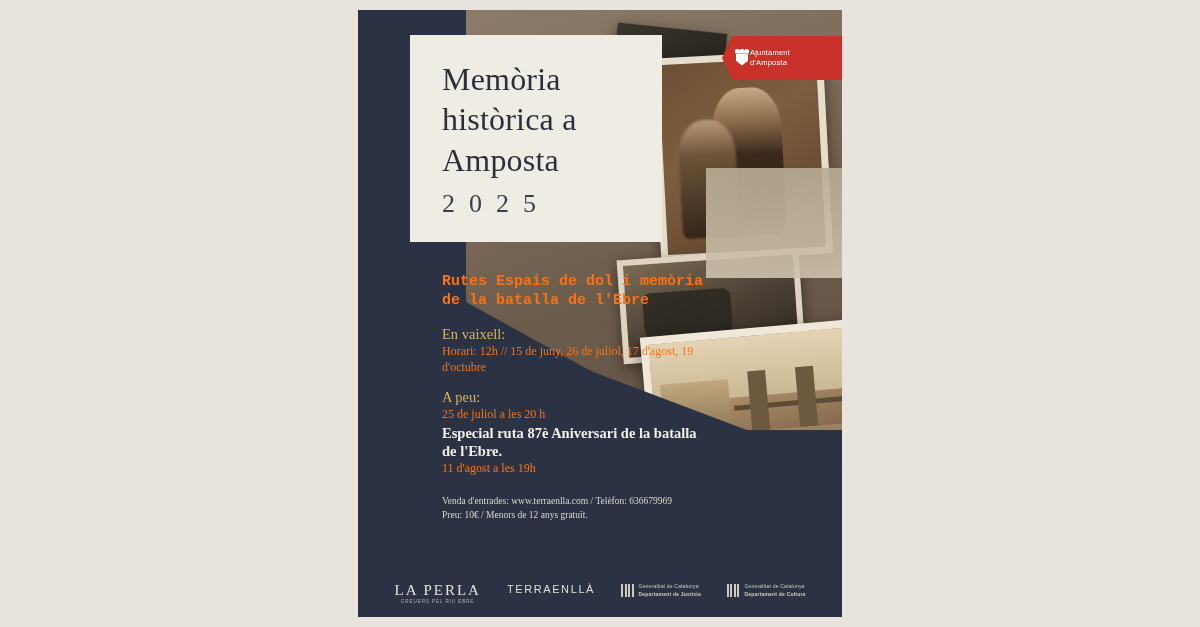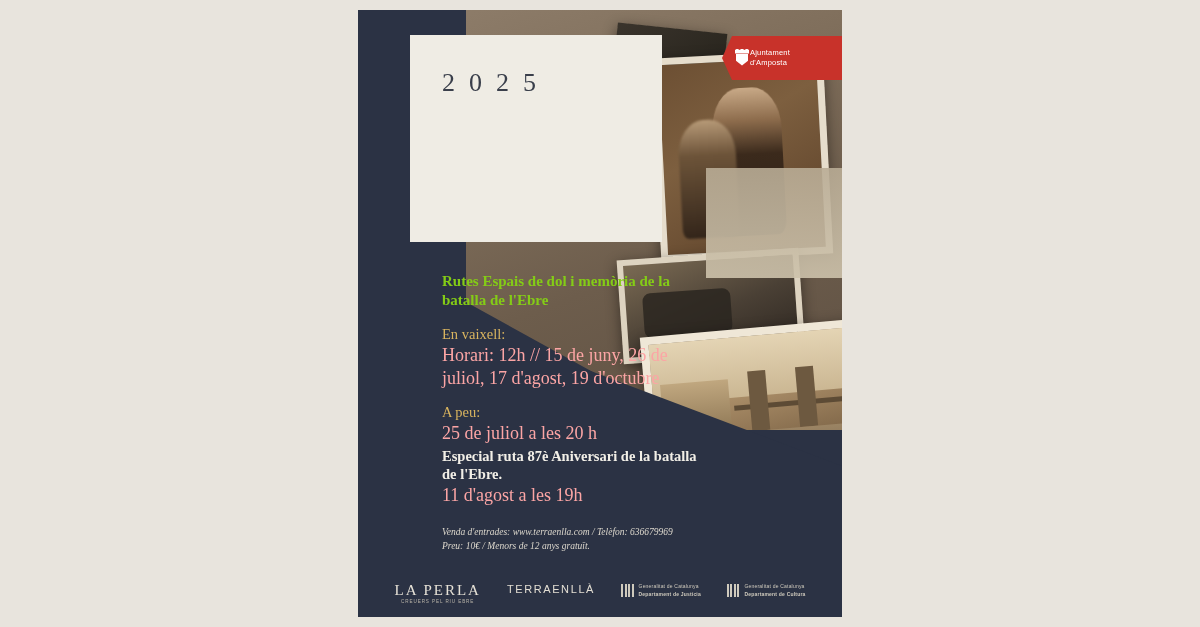--- a/index.html
+++ b/index.html
@@ -195,51 +195,51 @@
   
   .body-text {
     position: absolute;
     left: 84px;
     top: 262px;
     width: 270px;
     color: #efece4;
     font-family: "Liberation Serif", serif;
   }
   .heading-gold {
-    color: #84cc16;
+    color: #f97316;
     font-weight: bold;
     font-size: 15px;
     line-height: 1.28;
     margin: 0 0 16px 0;
+    font-family: Liberation Mono, monospace;
   }
   .sub-gold {
     color: #d9b45f;
     font-weight: normal;
     font-size: 14.5px;
     margin: 0 0 1px 0;
   }
   .plain {
-    color: #fca5a5;
-    font-size: 18px;
+    color: #f97316;
+    font-size: 12px;
     line-height: 1.27;
     margin: 0 0 14px 0;
   }
   .plain.tight { margin-bottom: 2px; }
   .bold-white {
     color: #f2efe7;
     font-weight: bold;
     font-size: 14.5px;
     line-height: 1.27;
     margin: 0;
   }
   .small-italic {
     margin-top: 18px;
     color: #ddd8cd;
     font-size: 9.5px;
-    font-style: italic;
     line-height: 1.5;
   }
   
   .footer {
     position: absolute;
     left: 0; bottom: 12px;
     width: 484px;
     display: flex;
     justify-content: center;
     align-items: flex-start;
@@ -315,20 +315,25 @@
         <div class="tower2"></div>
         <div class="water"></div>
       </div>
       <div class="beige-strip"></div>
     </div>
 
     <div class="navy-wedge"></div>
     <div class="navy-bottom"></div>
 
     <div class="title-card">
+      <h1>
+        <span>Memòria</span><br>
+        <span>històrica a</span><br>
+        <span>Amposta</span>
+      </h1>
       <div class="title-year">2025</div>
     </div>
 
     <div class="badge">
       <div class="crest">
         <div class="crown"></div>
         <div class="shield"></div>
       </div>
       <div class="txt">
         <div>Ajuntament</div>

